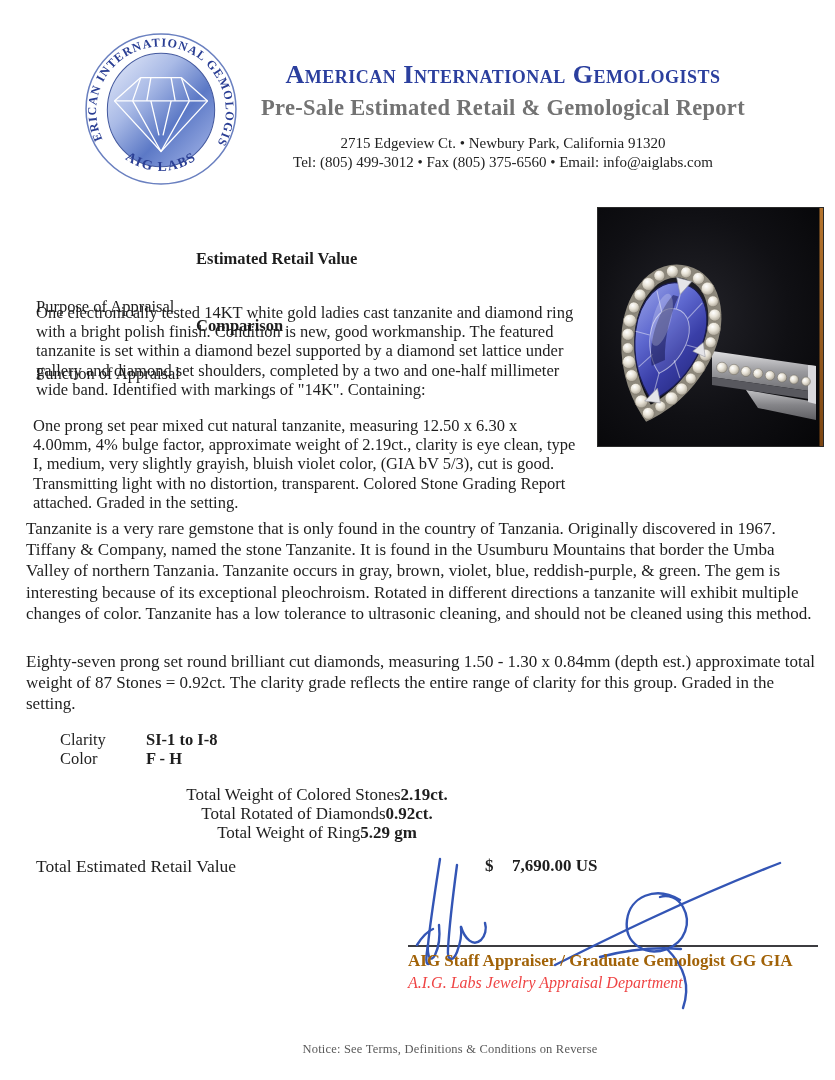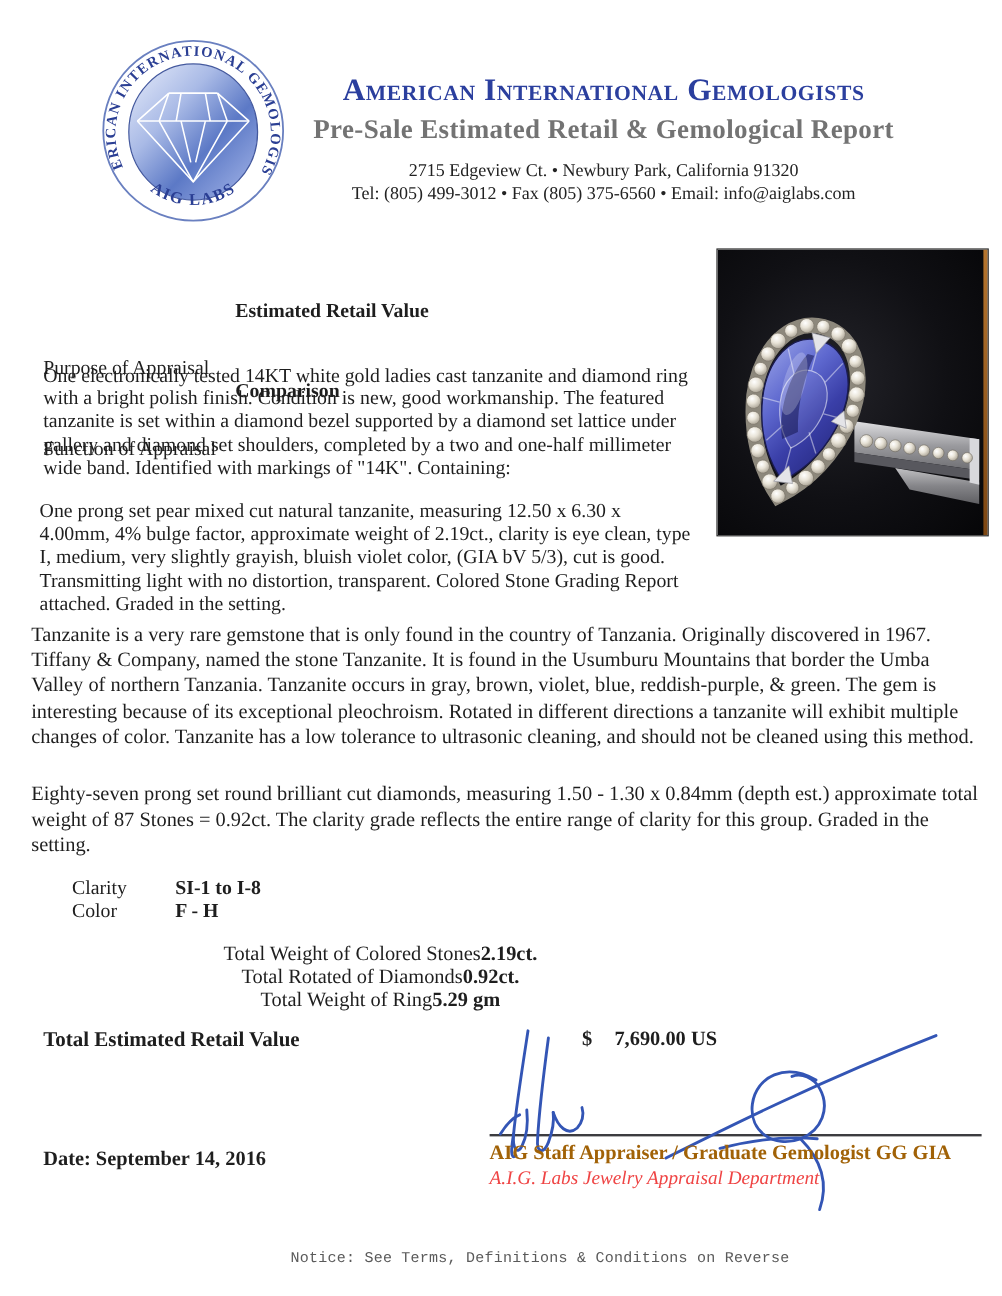--- a/index.html
+++ b/index.html
@@ -34,36 +34,36 @@
   
   #grading-block{position:absolute;left:60px;top:730px;font-size:16.5px;line-height:19px;}
   .grade-row{display:flex;}
   .grade-row .g-label{width:86px;}
   .grade-row .g-value{font-weight:bold;}
   
   #totals-block{position:absolute;left:36px;top:785px;width:562px;font-size:17px;line-height:19px;}
   .tot-row{display:flex;justify-content:center;}
   .tot-row .t-value{font-weight:bold;}
   #total-value-row{position:absolute;left:0;top:0;width:835px;height:0;}
-  .tv-label{position:absolute;left:36px;top:856px;font-size:17.5px;font-weight:bold;}
+  .tv-label{position:absolute;left:36px;top:856px;font-size:17.5px;font-weight:normal;}
   .tv-currency{position:absolute;left:485px;top:856px;font-size:17px;font-weight:bold;}
   .tv-amount{position:absolute;left:512px;top:856px;font-size:17px;font-weight:bold;}
   
   #ring-photo{position:absolute;left:597px;top:207px;width:225px;height:238px;border:1px solid #2a2a2a;}
   
   #sig-line{position:absolute;left:408px;top:945px;width:410px;height:2px;background:#3c3c40;}
   #sig-block{position:absolute;left:408px;top:951px;width:420px;}
   .sig-title{font-size:17px;font-weight:bold;color:#a16207;}
   .sig-dept{font-size:16px;font-style:italic;margin-top:3px;color:#ef4444;}
   #date-line{position:absolute;left:36px;top:956px;font-size:17px;font-weight:bold;}
   #signatures{position:absolute;left:395px;top:845px;width:430px;height:175px;pointer-events:none;}
   
   #footer-notice{
     position:absolute;left:70px;top:1042px;width:760px;text-align:center;
-    font-family:Liberation Mono, monospace;font-size:12.5px;color:#5a5a5a;letter-spacing:.2px;
+    font-family:Liberation Serif, serif;font-size:12.5px;color:#5a5a5a;letter-spacing:.2px;
   }
 </style>
 </head>
 <body>
 
 <div id="page">
 
   <svg id="logo" viewBox="0 0 152 158">
     <defs>
       <linearGradient id="ovalG" x1="0" y1="0" x2="1" y2="1">
@@ -264,17 +264,16 @@
       <path d="M272,104 C288,120 296,140 288,163"></path>
       <path d="M205,112 C235,104 262,102 286,104"></path>
     </g>
   </svg>
 
   <div id="sig-block">
     <div class="sig-title">AIG Staff Appraiser / Graduate Gemologist GG GIA</div>
     <div class="sig-dept">A.I.G. Labs Jewelry Appraisal Department</div>
   </div>
 
-  <div id="date-line">Date: September 14, 2016</div>
 
   <div id="footer-notice">Notice: See Terms, Definitions &amp; Conditions on Reverse</div>
 
 </div>
 
 </body></html>

